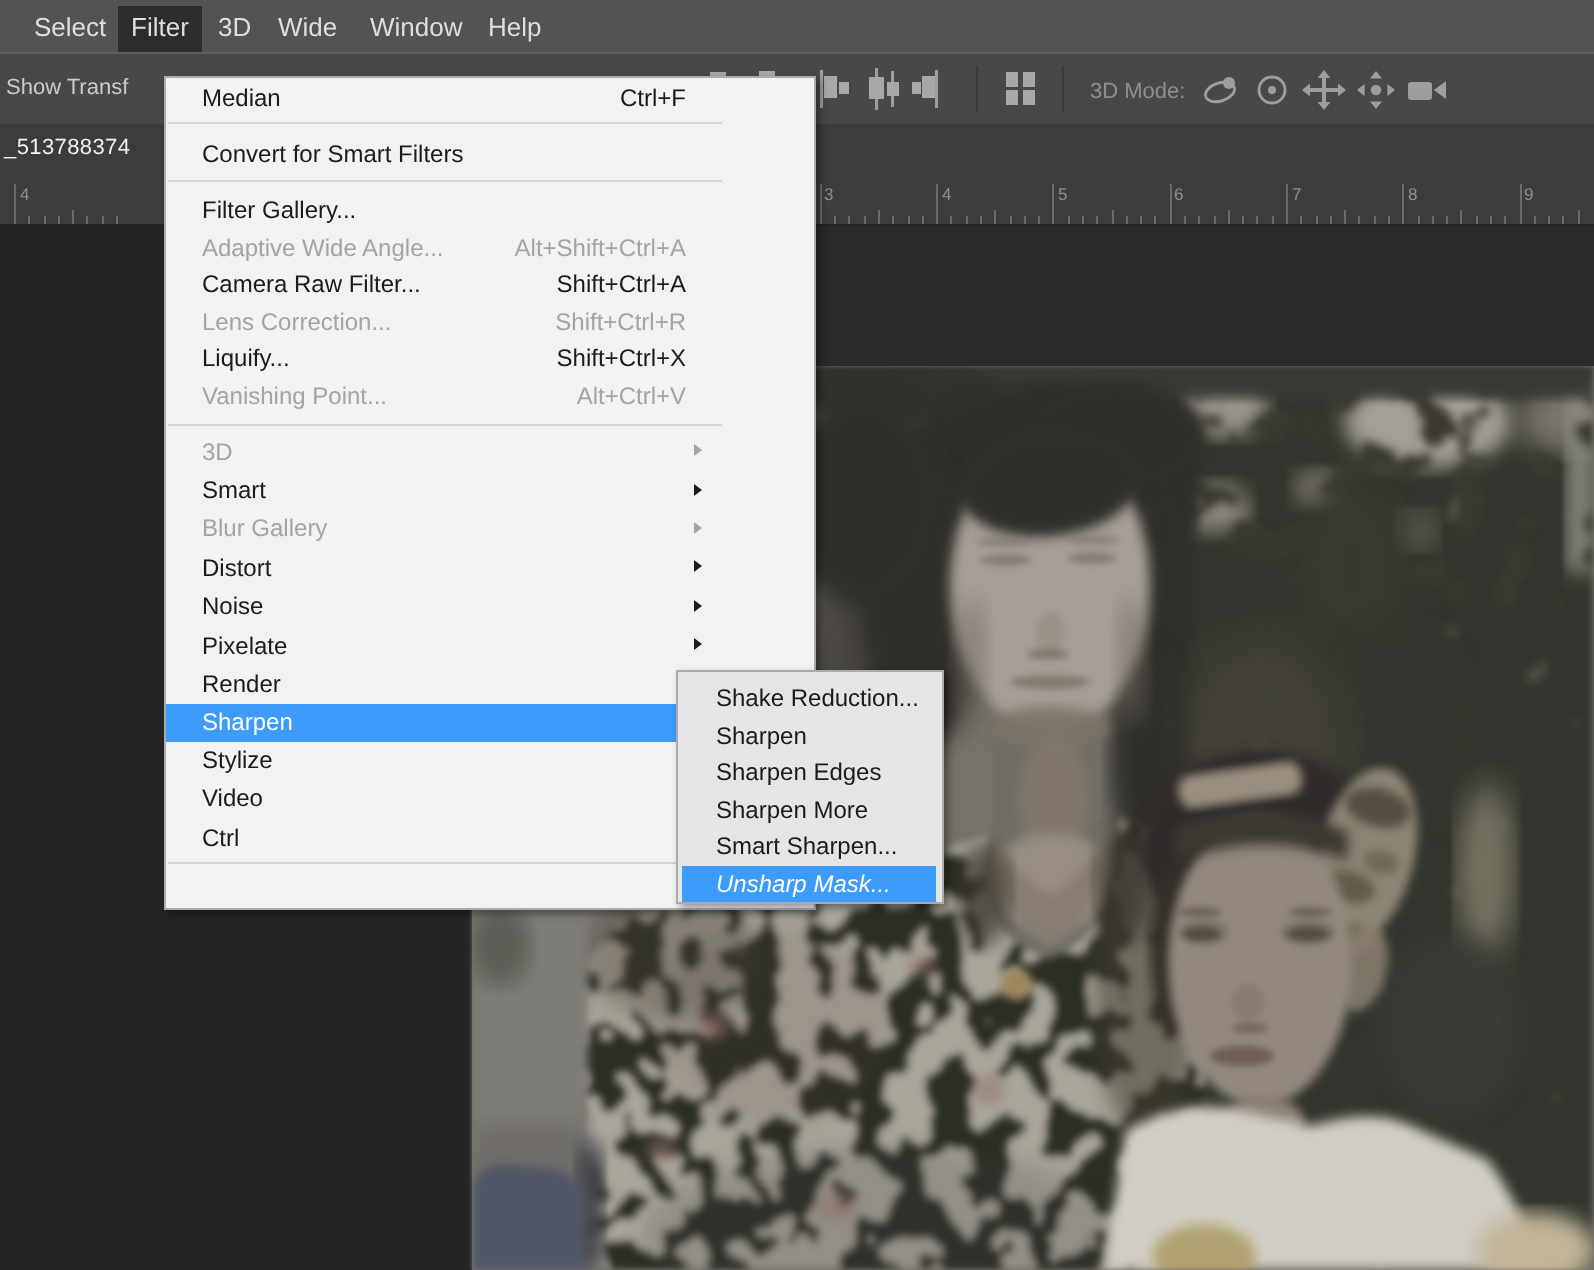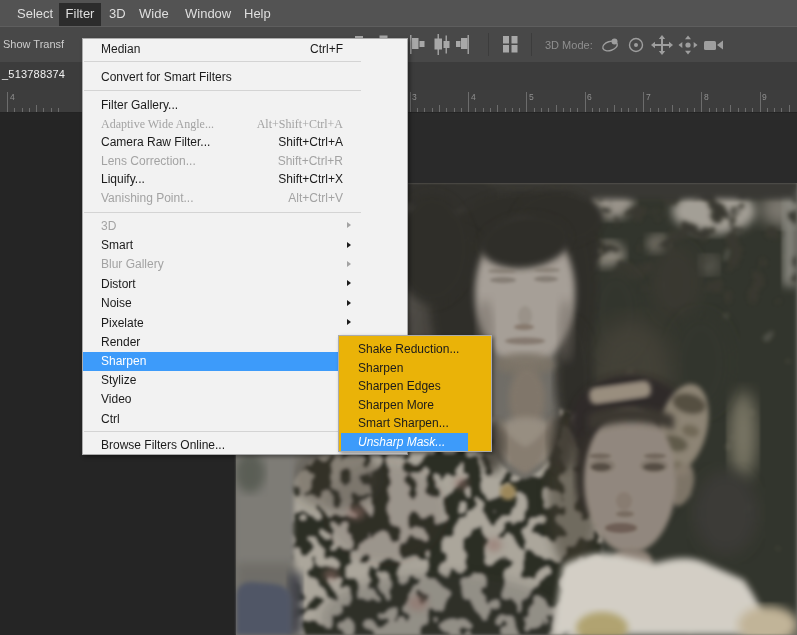--- a/index.html
+++ b/index.html
@@ -9,21 +9,21 @@
 #mbar{left:0;top:0;width:797px;height:26px;background:#535353;}
 .mb{position:absolute;top:3px;height:23px;line-height:22px;font-size:13px;color:#dfdfdf;}
 #optbar{left:0;top:26px;width:797px;height:36px;background:#484848;border-top:1px solid #5e5e5e;}
 #tabbar{left:0;top:62px;width:797px;height:28px;background:#3c3c3c;}
 #ruler{left:0;top:90px;width:797px;height:23px;background:#3d3d3d;border-bottom:1px solid #232323;}
 .rnum{position:absolute;top:2px;font-size:8.5px;color:#909090;}
 .tick{position:absolute;background:#6c6c6c;width:1px;}
 
 #menu{left:62px;top:38px;width:326px;height:417px;background:#f2f2f2;
   border:1px solid #ababab;box-shadow:2px 2px 4px rgba(0,0,0,0.4);margin-left:20px;}
-#submenu{left:338px;top:335px;width:154px;height:117px;background:#eab308;
+#submenu{left:338px;top:335px;width:134px;height:117px;background:#e5e5e5;
   border:1px solid #ababab;box-shadow:2px 2px 4px rgba(0,0,0,0.4);}
 .mi{position:absolute;left:0;width:279px;height:19px;line-height:19px;font-size:12px;
   color:#1b1b1b;}
 .mi .lb{position:absolute;left:18px;top:0;white-space:pre;}
 .mi .sc{position:absolute;right:19px;top:0;}
 .mi.dis{color:#a3a3a3;}
 .mi.hl{background:#3d9bfa;color:#fff;}
 .sep{position:absolute;left:1px;width:277px;height:0;border-top:1px solid #d4d4d4;}
 .arr{position:absolute;left:264px;top:5.5px;width:0;height:0;
   border-left:4.5px solid #1b1b1b;border-top:3.8px solid transparent;border-bottom:3.8px solid transparent;}
@@ -390,21 +390,21 @@
         <span class="sc">Ctrl+F</span>
       </div>
     <div class="sep" style="top:21.5px;"></div>
     <div class="mi" style="top:29px;">
         <span class="lb">Convert for Smart Filters</span>
       </div>
     <div class="sep" style="top:50.5px;"></div>
     <div class="mi" style="top:57px;">
         <span class="lb">Filter Gallery...</span>
       </div>
-    <div class="mi dis" style="top:75.5px;font-family:Liberation Serif, serif;">
+    <div class="mi dis" style="top:75.5px;">
         <span class="lb">Adaptive Wide Angle...</span>
         <span class="sc">Alt+Shift+Ctrl+A</span>
       </div>
     <div class="mi" style="top:94px;">
         <span class="lb">Camera Raw Filter...</span>
         <span class="sc">Shift+Ctrl+A</span>
       </div>
     <div class="mi dis" style="top:112.5px;">
         <span class="lb">Lens Correction...</span>
         <span class="sc">Shift+Ctrl+R</span>
@@ -456,23 +456,20 @@
       </div>
     <div class="mi" style="top:351px;">
         <span class="lb">Video</span>
         <i class="arr"></i>
       </div>
     <div class="mi" style="top:370.5px;">
         <span class="lb">Ctrl</span>
         <i class="arr"></i>
       </div>
     <div class="sep" style="top:391.5px;"></div>
-    <div class="mi" style="top:397px;">
-        <span class="lb">Browse Filters Online...</span>
-      </div>
   </div>
 
   <div class="abs" id="submenu">
     <div class="si" style="top:4px;">
         <span class="lb">Shake Reduction...</span>
       </div>
     <div class="si" style="top:22.5px;">
         <span class="lb">Sharpen</span>
       </div>
     <div class="si" style="top:41px;">

